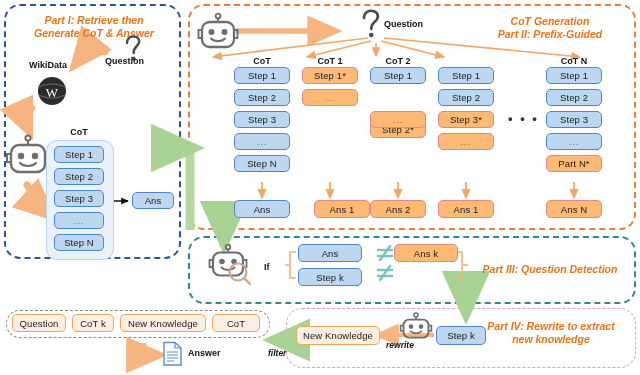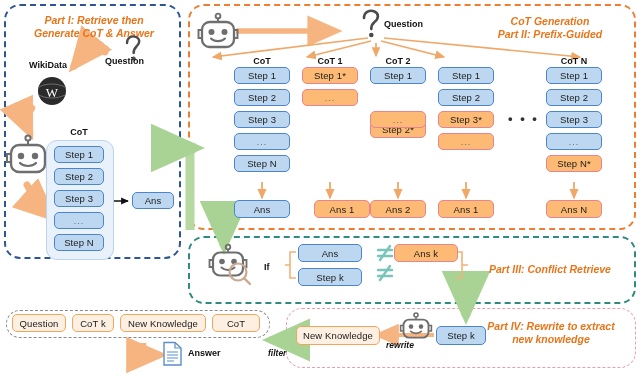--- a/index.html
+++ b/index.html
@@ -224,24 +224,24 @@
   <div class="node pink" style="left:438px;top:111px;width:56px;height:17px;">Step 3*</div>
   <div class="node pink dots" style="left:438px;top:133px;width:56px;height:17px;">...</div>
   <div class="node pink" style="left:438px;top:200px;width:56px;height:18px;">Ans 1</div>
 
   <div class="ellipsis-h" style="left:508px;top:111px;">• • •</div>
 
   <div class="node blue" style="left:546px;top:67px;width:56px;height:17px;">Step 1</div>
   <div class="node blue" style="left:546px;top:89px;width:56px;height:17px;">Step 2</div>
   <div class="node blue" style="left:546px;top:111px;width:56px;height:17px;">Step 3</div>
   <div class="node blue dots" style="left:546px;top:133px;width:56px;height:17px;">...</div>
-  <div class="node pink" style="left:546px;top:155px;width:56px;height:17px;">Step N*</div>
+  <div class="node pink" style="left:546px;top:155px;width:56px;height:17px;">Part N*</div>
   <div class="node pink" style="left:546px;top:200px;width:56px;height:18px;">Ans N</div>
 
-  <div class="part-title pt3">Part III: Conflict Retrieve</div>
+  <div class="part-title pt3">Part III: Question Detection</div>
 
   <div class="icon" style="left:208px;top:243px;">
     <svg width="52" height="48" viewBox="0 0 52 48">
       <circle cx="20" cy="4" r="2.3" fill="none" stroke="#6e6e6e" stroke-width="1.8"></circle>
       <path d="M20,6.6 L20,9.5" stroke="#6e6e6e" stroke-width="1.8"></path>
       <rect x="5" y="9.5" width="30" height="23" rx="7" fill="none" stroke="#6e6e6e" stroke-width="2.2"></rect>
       <circle cx="14" cy="18.5" r="2.8" fill="#6e6e6e"></circle>
       <circle cx="26" cy="18.5" r="2.8" fill="#6e6e6e"></circle>
       <path d="M13.5,24.5 C17,27.8 23,27.8 26.5,24.5" stroke="#6e6e6e" stroke-width="2" fill="none" stroke-linecap="round"></path>
       <path d="M5,17 L1.5,17 L1.5,24 L5,24 M35,17 L38.5,17 L38.5,24 L35,24" stroke="#6e6e6e" stroke-width="1.8" fill="none"></path>

